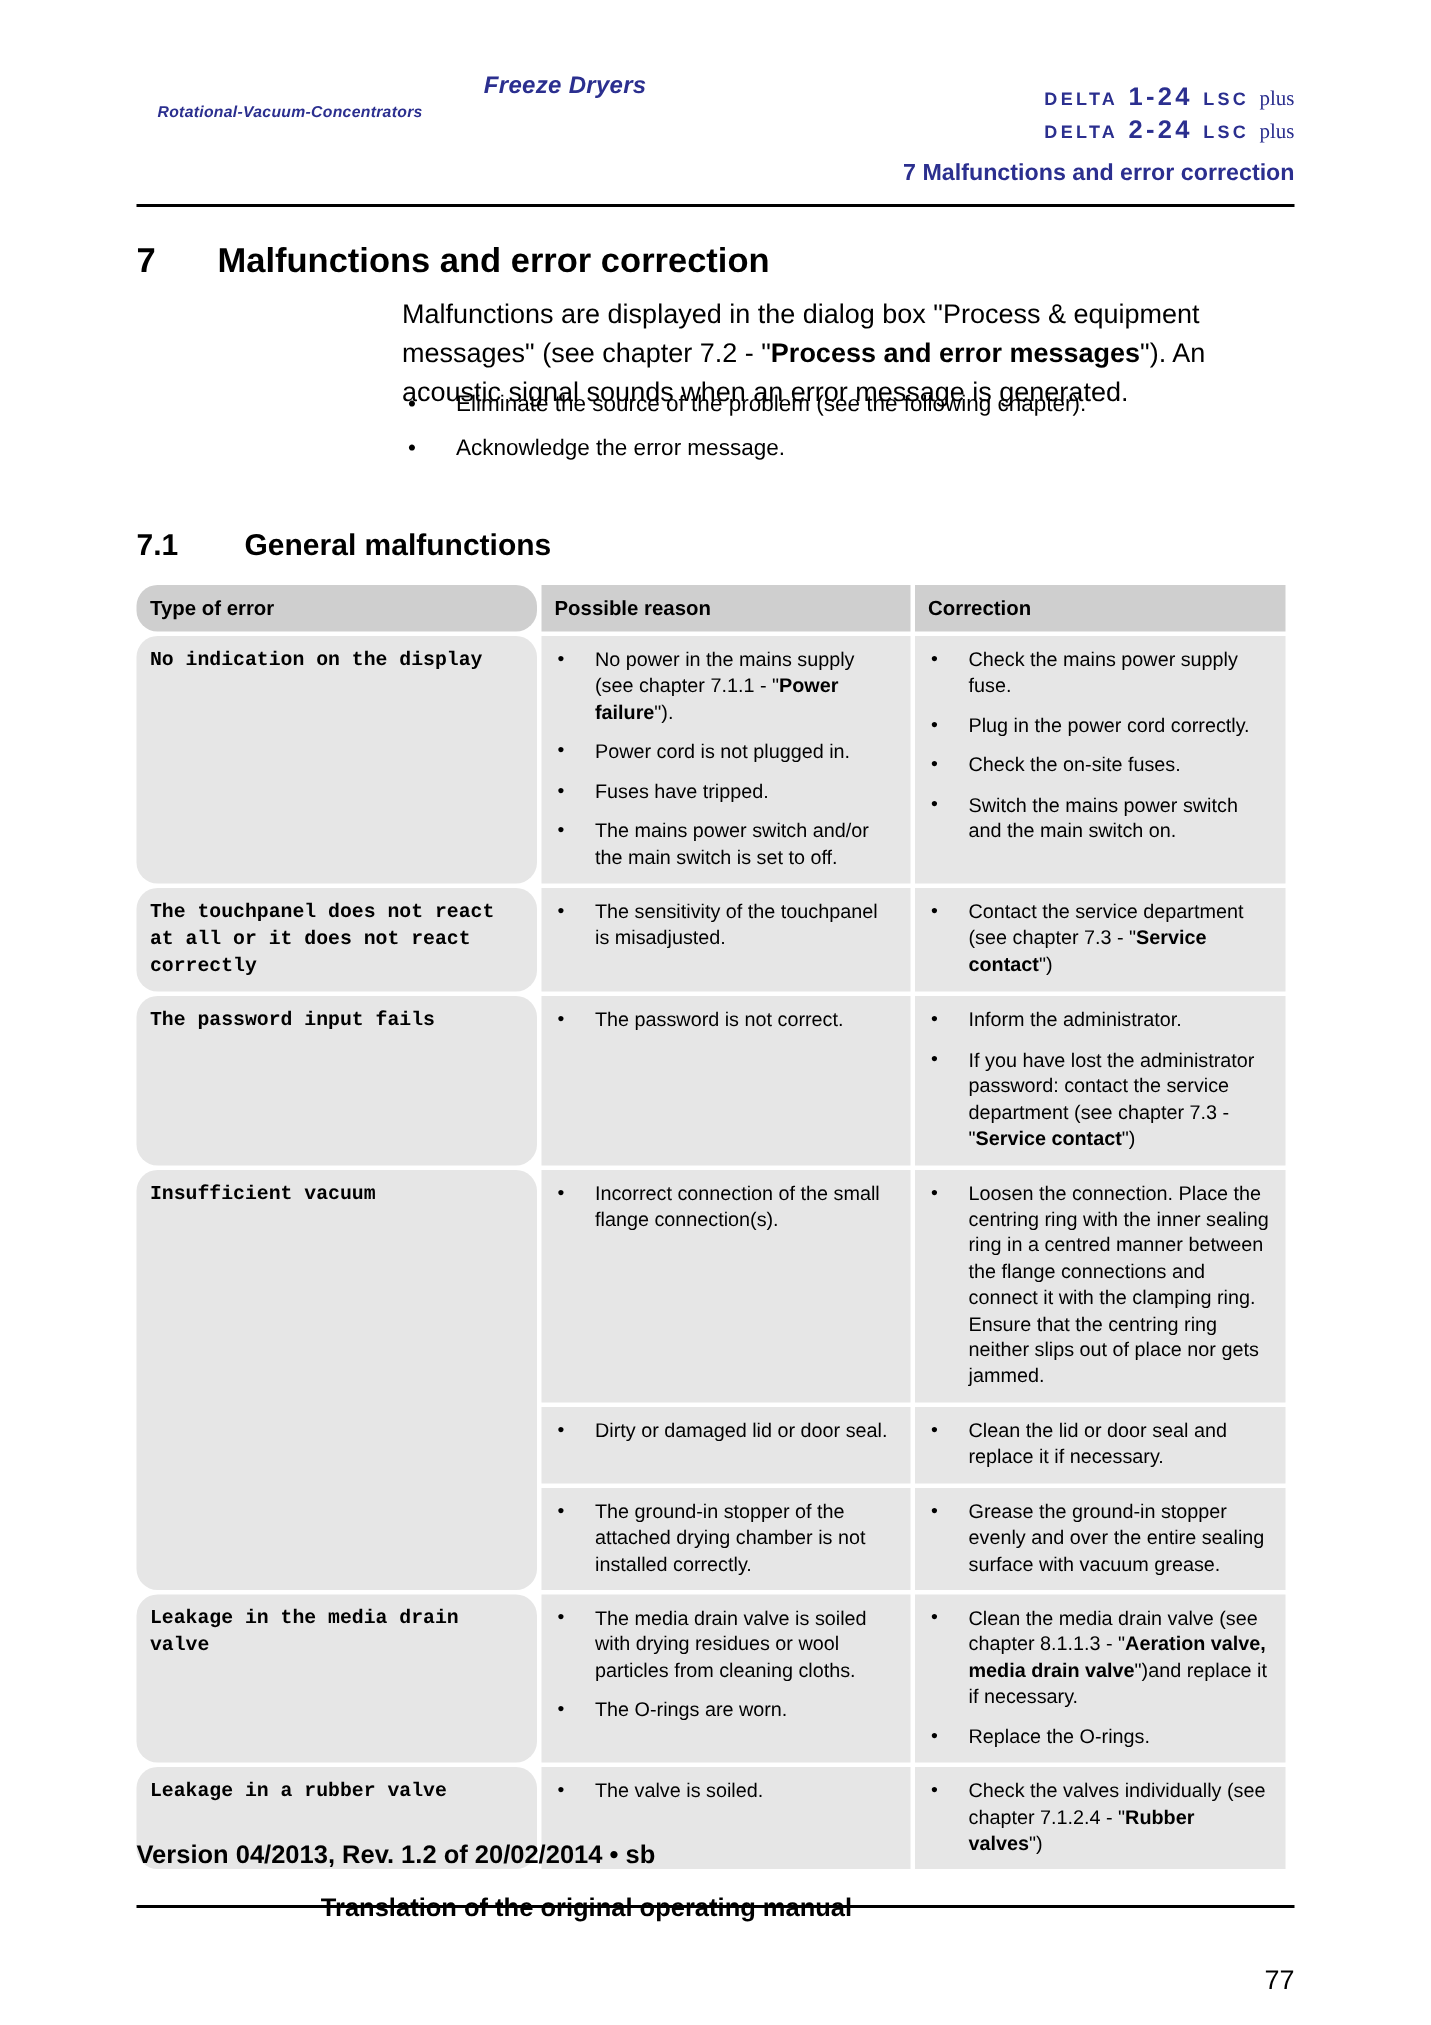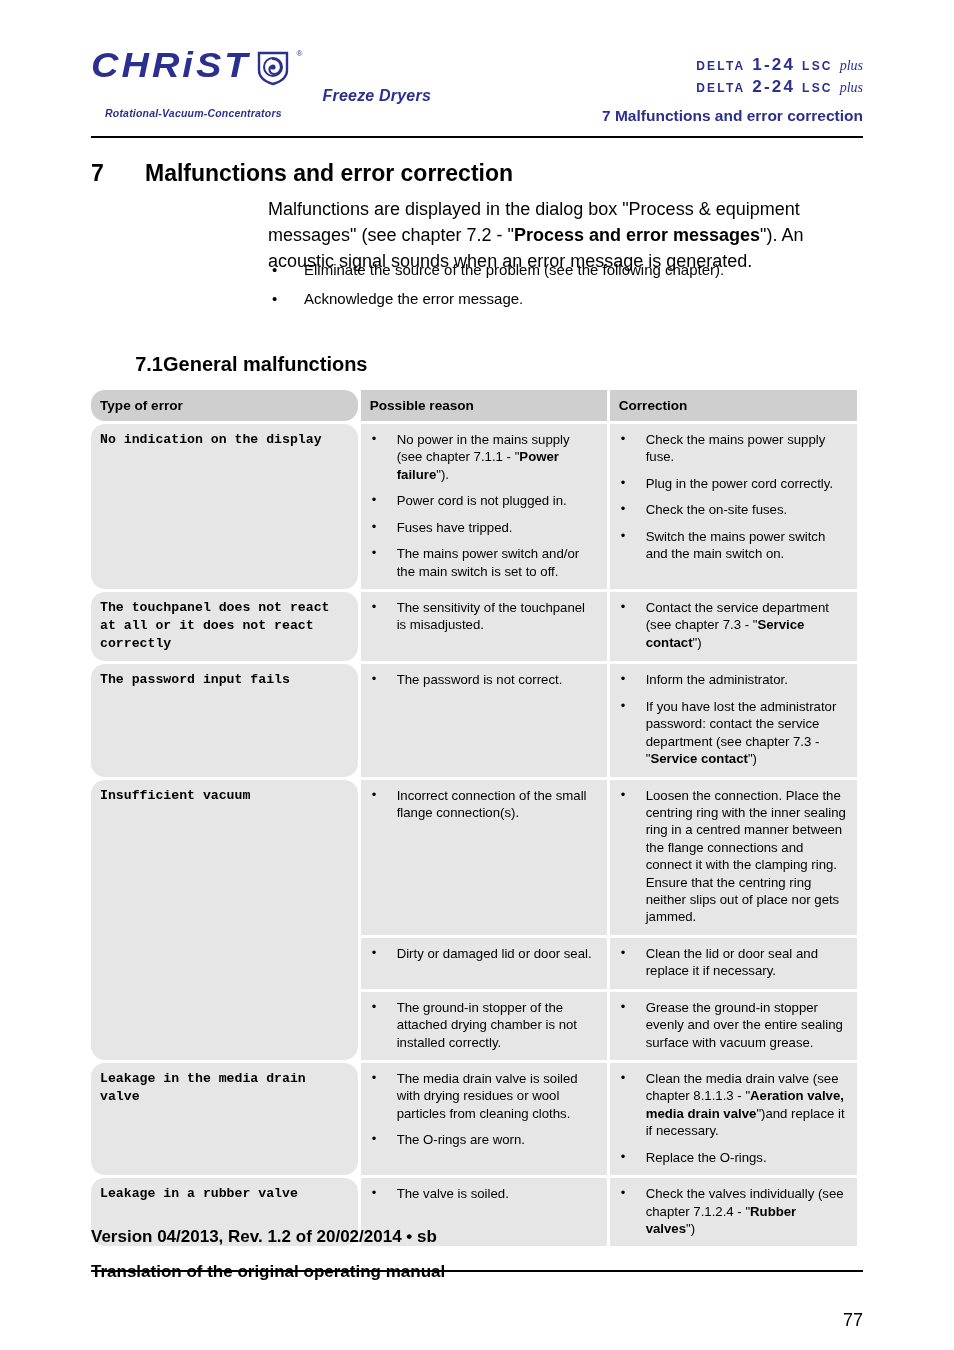--- a/index.html
+++ b/index.html
@@ -97,21 +97,20 @@
     font-size: 17px;
     color: #2b2f8f;
     letter-spacing: 2.2px;
     line-height: 1.28;
     white-space: nowrap;
   }
   .model-line .mk { font-variant: small-caps; text-transform: lowercase; }
   .model-line .mk::first-letter { font-variant: normal; }
   .model-plus {
     font-family: "Liberation Serif", serif;
-    font-style: italic;
     font-weight: normal;
     font-size: 14px;
     letter-spacing: 0;
   }
   .chapter-title {
     margin-top: 9px;
     font-size: 15.5px;
     font-weight: bold;
     color: #2b2f8f;
     white-space: nowrap;
@@ -166,21 +165,21 @@
   }
 
   .h2 {
     position: absolute;
     left: 91px;
     top: 353px;
     width: 772px;
     font-size: 20px;
     font-weight: bold;
   }
-  .h2 .num { display: inline-block; width: 72px; text-align: right; }
+  .h2 .num { display: inline-block; width: 72px; }
 
   
   .mtable {
     position: absolute;
     left: 91px;
     top: 390px;
     width: 772px;
     border-collapse: separate;
     border-spacing: 3px 3px;
     margin: -3px;
@@ -242,49 +241,37 @@
   }
   .footer-left {
     position: absolute;
     left: 91px;
     top: 1228px;
     width: 600px;
     font-size: 17px;
     font-weight: bold;
     line-height: 1.1;
   }
-  .footer-left .l2 { margin-top: 16px; }
+  .footer-left .l2 { margin-top: 16px; text-align: center; }
   .page-no {
     position: absolute;
     right: 91px;
     top: 1310px;
     font-size: 18px;
     text-align: right;
   }
 </style>
 </head>
 <body>
 
 <div class="page">
 
   <div class="page-header">
 
     <div class="brand-block">
-      <div class="brand-row">
-        <div class="brand-wordmark">CHRiST</div>
-        <div class="brand-logo">
-          <svg width="34" height="36" viewBox="0 0 34 36" aria-hidden="true">
-            <path d="M3 3 H31 V20 C31 28 24 32 17 34 C10 32 3 28 3 20 Z" fill="none" stroke="#2b2f8f" stroke-width="2.4"></path>
-            <circle cx="17" cy="17" r="9" fill="none" stroke="#2b2f8f" stroke-width="2"></circle>
-            <path d="M17 9 C22 9 25 13 25 17 C25 21 22 24 18.5 24 C15.5 24 13.5 22 13.5 19.5 C13.5 17.5 15 16 17 16" fill="none" stroke="#2b2f8f" stroke-width="2.2" stroke-linecap="round"></path>
-            <circle cx="17" cy="17" r="2.6" fill="#2b2f8f"></circle>
-          </svg>
-        </div>
-        <div class="brand-reg">®</div>
-      </div>
       <div class="brand-sub1">Freeze Dryers</div>
       <div class="brand-sub2">Rotational-Vacuum-Concentrators</div>
     </div>
 
     <div class="header-right">
       <div class="model-line">
         <span class="mk">Delta 1-24 LSC</span>
         <span class="model-plus">plus</span>
       </div>
       <div class="model-line">

